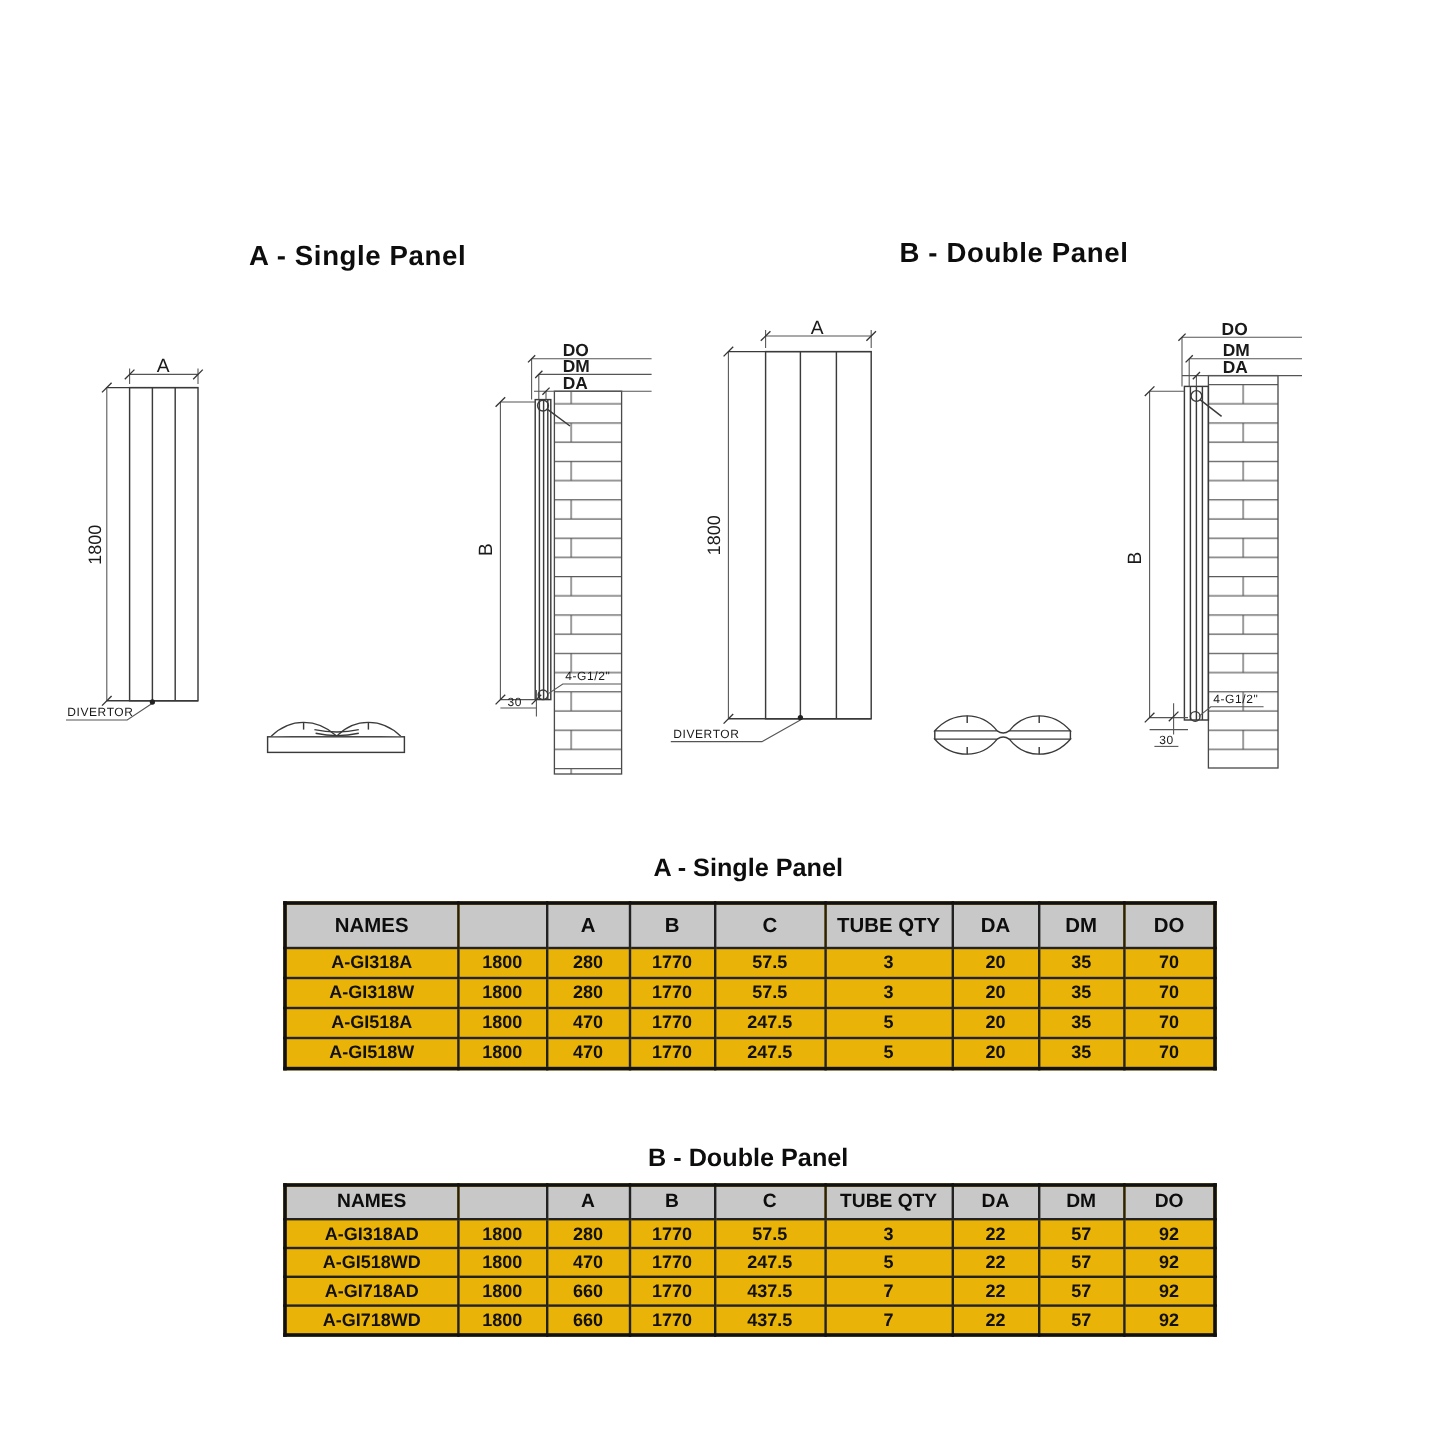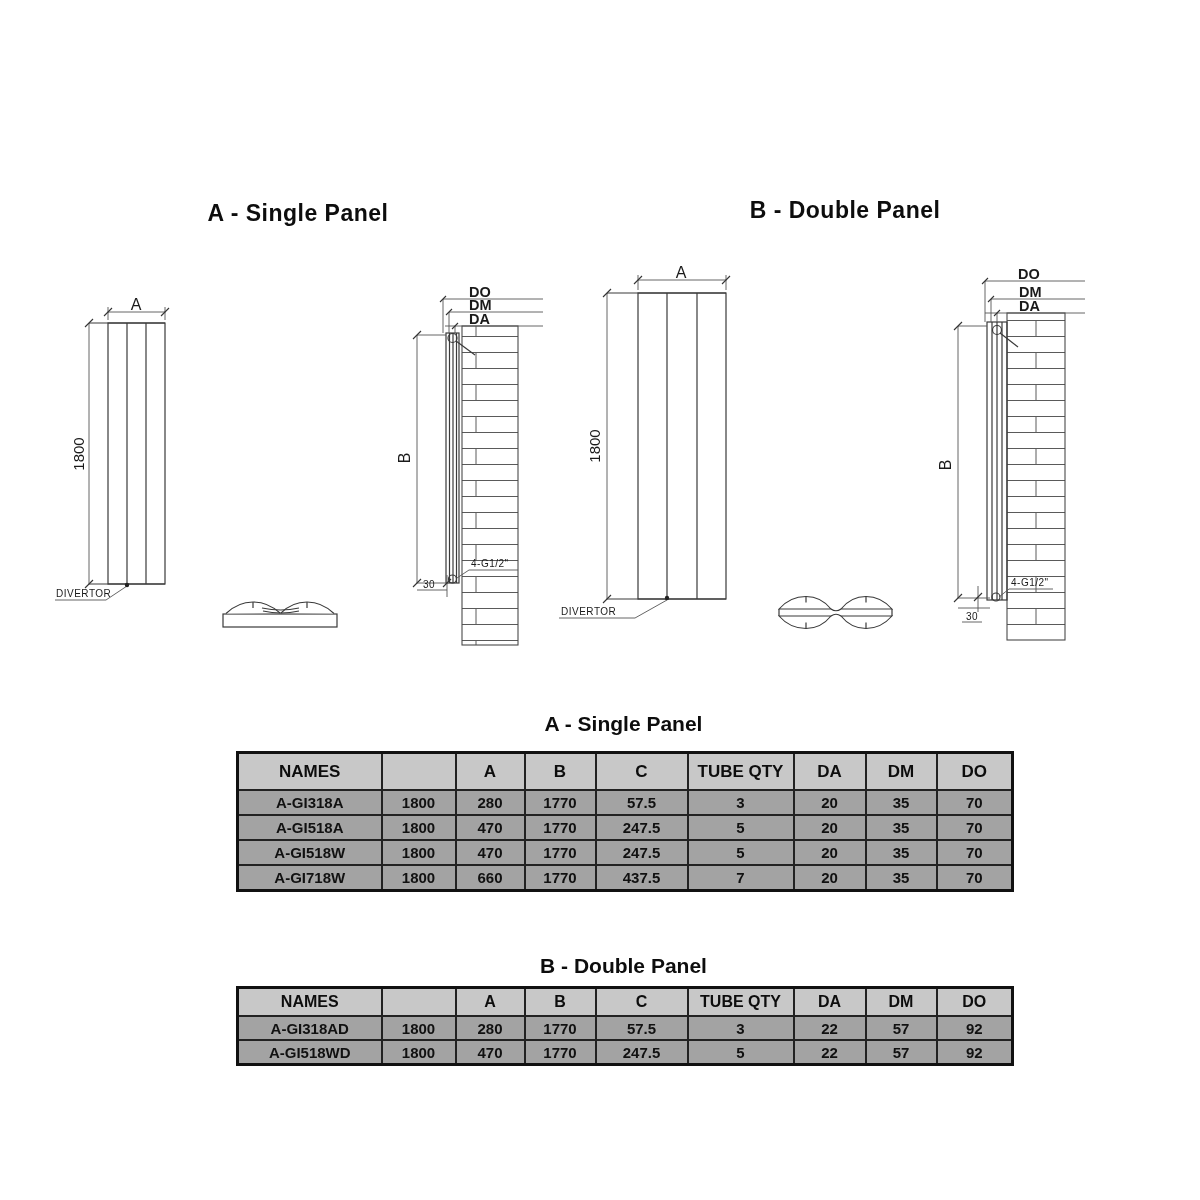--- a/index.html
+++ b/index.html
@@ -14,21 +14,21 @@
   .lbl-dim{font-size:15px;}
   .lbl-dmo{font-size:14.5px;font-weight:bold;}
   .lbl-sm{font-size:10px;letter-spacing:.5px;}
   .geo{stroke:#3a3a3a;stroke-width:1.2;fill:none;}
   .geo-f{stroke:#3a3a3a;stroke-width:1.1;fill:#ffffff;}
   .dim{stroke:#555;stroke-width:0.9;fill:none;}
   .tick{stroke:#333;stroke-width:1.1;}
   .dot{fill:#222;}
 
   table{border-collapse:collapse;position:absolute;left:236px;width:775px;table-layout:fixed;
-        border:3px solid #111;background:#a3a3a3;}
+        border:3px solid #111;background:#eab308;}
   td,th{border:2px solid #222;text-align:center;vertical-align:middle;overflow:hidden;white-space:nowrap;}
   th{background:#c8c8c8;font-size:17px;font-weight:bold;color:#0d0d0d;}
   td{font-size:15px;font-weight:bold;color:#111;}
   #table-single th{height:33px;}
   #table-single td{height:21px;}
   #table-double th{height:24px;font-size:16px;}
   #table-double td{height:20px;margin-top:27px;}
 </style>
 </head>
 <body>
@@ -233,48 +233,48 @@
       <td>1800</td>
       <td>280</td>
       <td>1770</td>
       <td>57.5</td>
       <td>3</td>
       <td>20</td>
       <td>35</td>
       <td>70</td>
     </tr>
     <tr>
+      <td>A-GI318W</td>
+      <td>1800</td>
+      <td>280</td>
+      <td>1770</td>
+      <td>57.5</td>
+      <td>3</td>
+      <td>20</td>
+      <td>35</td>
+      <td>70</td>
+    </tr>
+    <tr>
       <td>A-GI518A</td>
       <td>1800</td>
       <td>470</td>
       <td>1770</td>
       <td>247.5</td>
       <td>5</td>
       <td>20</td>
       <td>35</td>
       <td>70</td>
     </tr>
     <tr>
       <td>A-GI518W</td>
       <td>1800</td>
       <td>470</td>
       <td>1770</td>
       <td>247.5</td>
       <td>5</td>
-      <td>20</td>
-      <td>35</td>
-      <td>70</td>
-    </tr>
-    <tr>
-      <td>A-GI718W</td>
-      <td>1800</td>
-      <td>660</td>
-      <td>1770</td>
-      <td>437.5</td>
-      <td>7</td>
       <td>20</td>
       <td>35</td>
       <td>70</td>
     </tr>
   </tbody>
     </table>
 
   <div class="tbl-title" style="top:954px;">B - Double Panel</div>
   <table id="table-double" style="top:986px;">
     <colgroup>
@@ -315,16 +315,38 @@
       <td>A-GI518WD</td>
       <td>1800</td>
       <td>470</td>
       <td>1770</td>
       <td>247.5</td>
       <td>5</td>
       <td>22</td>
       <td>57</td>
       <td>92</td>
     </tr>
+    <tr>
+      <td>A-GI718AD</td>
+      <td>1800</td>
+      <td>660</td>
+      <td>1770</td>
+      <td>437.5</td>
+      <td>7</td>
+      <td>22</td>
+      <td>57</td>
+      <td>92</td>
+    </tr>
+    <tr>
+      <td>A-GI718WD</td>
+      <td>1800</td>
+      <td>660</td>
+      <td>1770</td>
+      <td>437.5</td>
+      <td>7</td>
+      <td>22</td>
+      <td>57</td>
+      <td>92</td>
+    </tr>
   </tbody>
     </table>
 
 </div>
 
 </body></html>

